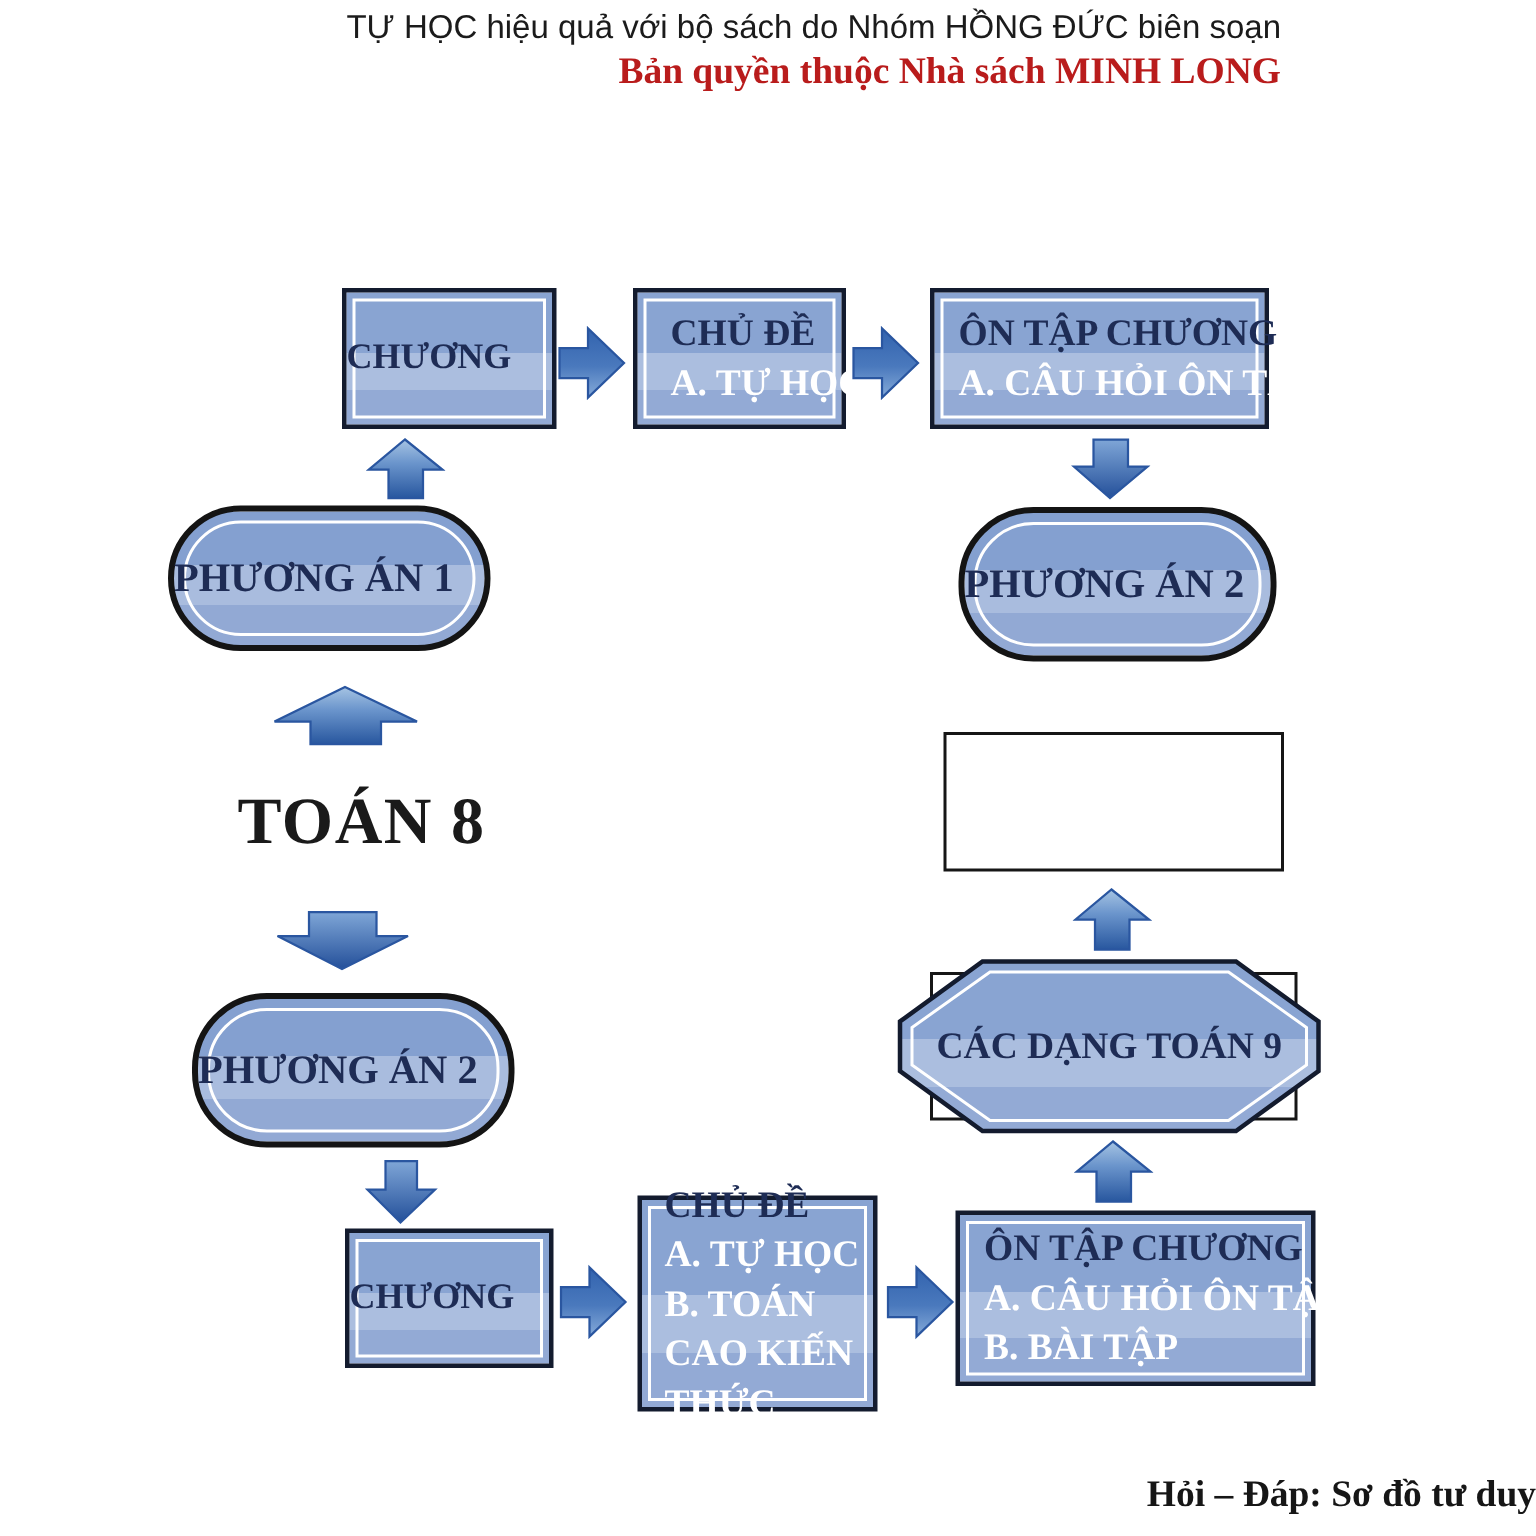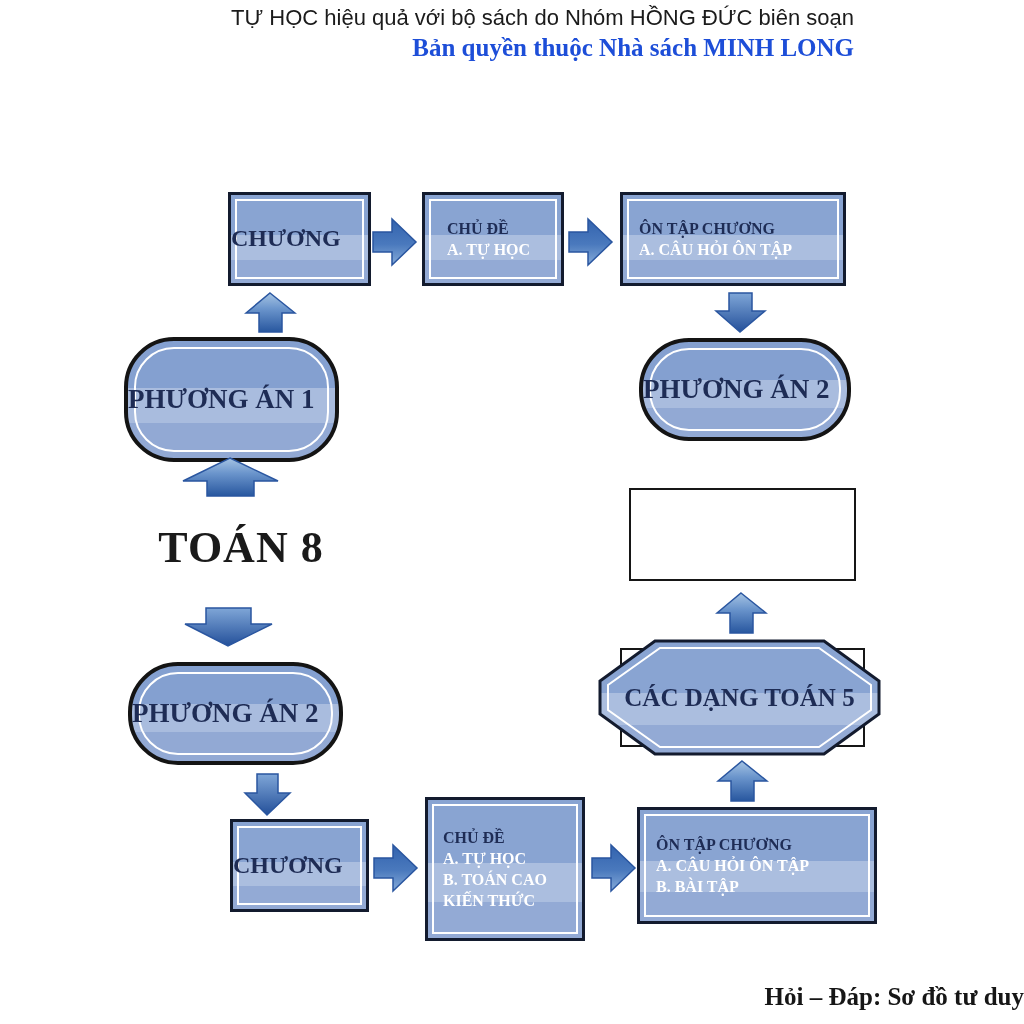--- a/index.html
+++ b/index.html
@@ -12,21 +12,21 @@
     font-family: "Liberation Serif", "DejaVu Serif", serif;
   }
 
   
   .header { position: absolute; top: 5px; right: 170px; text-align: right; color:#1b1b1b; }
   .header .h1 {
     font-family: "Liberation Sans", "DejaVu Sans", sans-serif;
     font-size: 22px; letter-spacing: 0px; white-space: nowrap;
   }
   .header .h2 {
-    font-size: 25px; font-weight: bold; margin-top: 3px; white-space: nowrap; color:#1d4ed8;
+    font-size: 25px; font-weight: bold; margin-top: 3px; white-space: nowrap; color:#b91c1c;
   }
   .footer {
     position: absolute; top: 983px; left: 30px; right: 0;
     text-align: right; font-size: 25px; font-weight: bold; color: #161616;
   }
   .center-label {
     position: absolute; left: 128px; top: 522px; width: 226px;
     text-align: center; font-size: 44px; font-weight: bold; color: #1a1a1a;
     letter-spacing: 1px;
   }
@@ -78,21 +78,21 @@
   }
   .rect-outline {
     position: absolute;
     border: 2px solid #161616;
     background: transparent;
   }
 
   .arrow { position: absolute; }
 
   .fs24 { font-size: 24px; }
-  .fs23 { font-size: 16px; }
+  .fs23 { font-size: 25px; }
   .fs27 { font-size: 27px; }
 </style>
 </head>
 <body>
 
 <div class="page">
 
   <svg width="0" height="0" style="position:absolute" aria-hidden="true">
     <defs>
       <linearGradient id="gradOct" x1="0" y1="0" x2="0" y2="1">
@@ -156,21 +156,21 @@
     </div>
   </div>
 
   <svg class="arrow" style="left:244px;top:291px" width="53" height="43" viewBox="0 0 53 43">
     <polygon points="26,2 51,22 38,22 38,41 15,41 15,22 2,22" fill="url(#gradUp)" stroke="#2a56a0" stroke-width="1.5"></polygon>
   </svg>
   <svg class="arrow" style="left:714px;top:291px" width="53" height="43" viewBox="0 0 53 43">
     <polygon points="15,2 38,2 38,20 51,20 26,41 2,20 15,20" fill="url(#gradDown)" stroke="#2a56a0" stroke-width="1.5"></polygon>
   </svg>
 
-  <div class="box rounded" style="left:124px;top:337px;width:215px;height:125px">
+  <div class="box rounded" style="left:112px;top:337px;width:215px;height:97px">
     <div class="frame"></div>
     <div class="box-text center">
         <span class="title fs27">PHƯƠNG ÁN 1</span>
       </div>
   </div>
 
   <div class="box rounded" style="left:639px;top:338px;width:212px;height:103px">
     <div class="frame"></div>
     <div class="box-text center">
         <span class="title fs27">PHƯƠNG ÁN 2</span>
@@ -193,21 +193,21 @@
     <polygon points="26,2 51,22 38,22 38,42 15,42 15,22 2,22" fill="url(#gradUp)" stroke="#2a56a0" stroke-width="1.5"></polygon>
   </svg>
 
   <div class="rect-outline" style="left:620px;top:648px;width:245px;height:99px"></div>
   <div class="oct" style="left:598px;top:639px;width:283px;height:117px">
     <svg width="283" height="117" viewBox="0 0 283 117">
       <polygon points="57,2 226,2 281,42 281,75 226,115 57,115 2,75 2,42" fill="url(#gradOct)" stroke="#131b2e" stroke-width="3"></polygon>
       <polygon points="62,9 221,9 273,46 273,71 221,108 62,108 10,71 10,46" fill="none" stroke="#ffffff" stroke-width="2"></polygon>
     </svg>
     <div class="oct-label">
-        <span>CÁC DẠNG TOÁN 5</span>
+        <span>CÁC DẠNG TOÁN 9</span>
       </div>
   </div>
 
   <svg class="arrow" style="left:716px;top:759px" width="53" height="44" viewBox="0 0 53 44">
     <polygon points="26,2 51,22 38,22 38,42 15,42 15,22 2,22" fill="url(#gradUp)" stroke="#2a56a0" stroke-width="1.5"></polygon>
   </svg>
 
   <div class="box rounded" style="left:128px;top:662px;width:215px;height:103px">
     <div class="frame"></div>
     <div class="box-text center">

